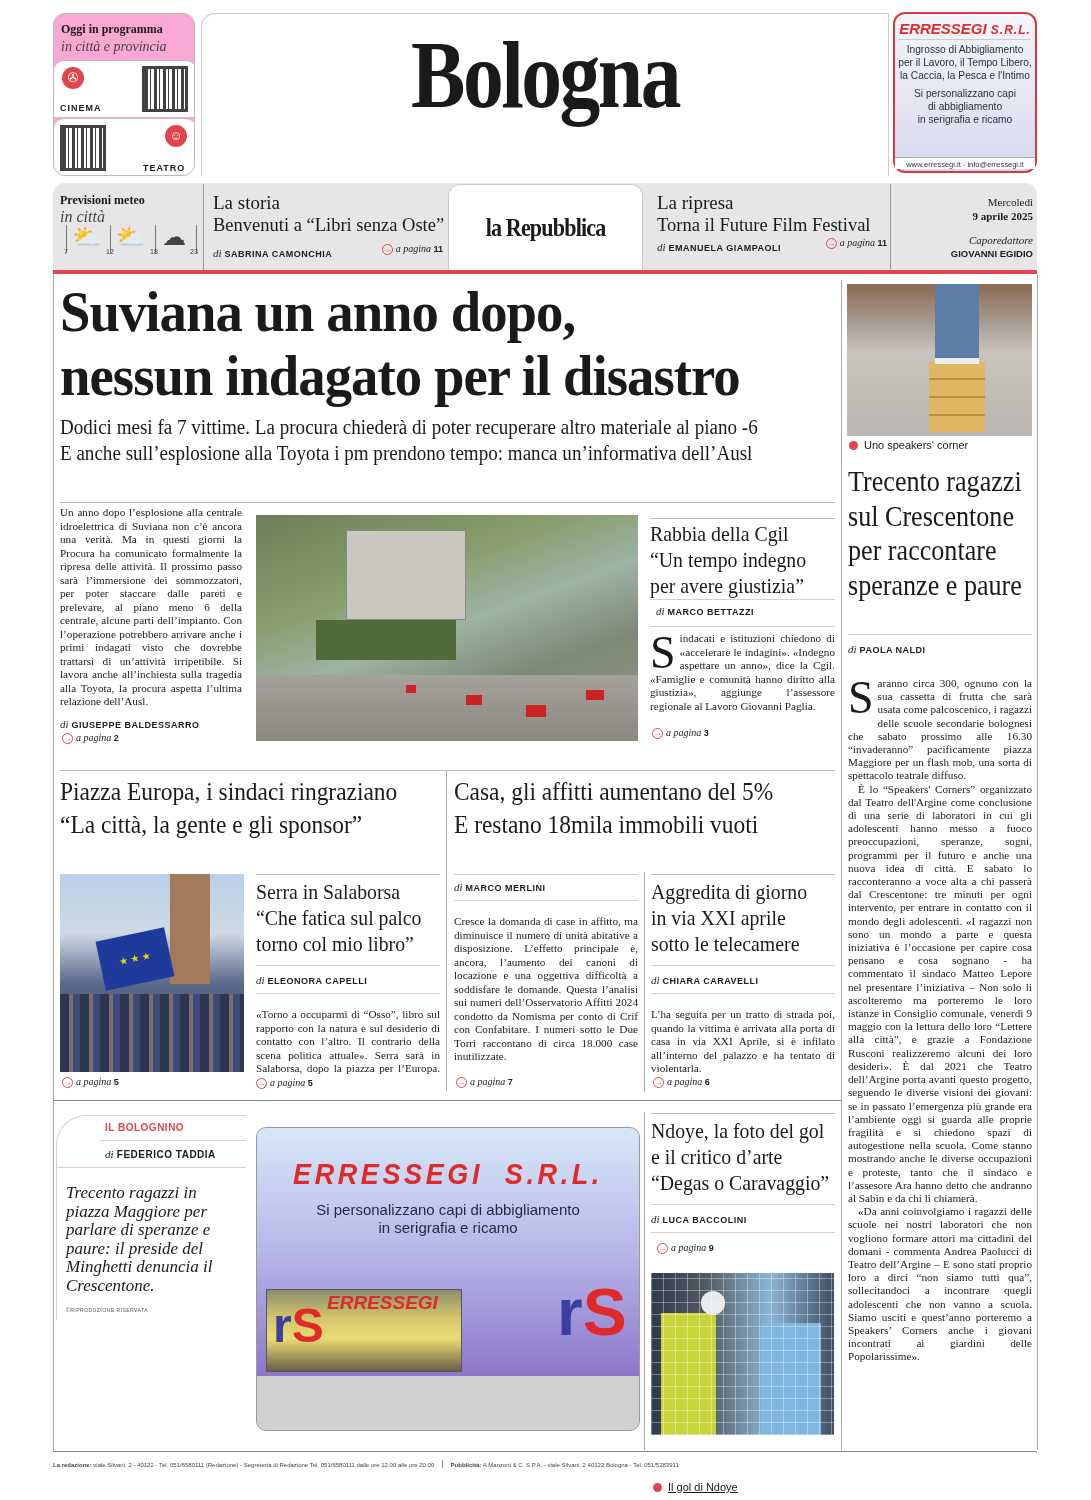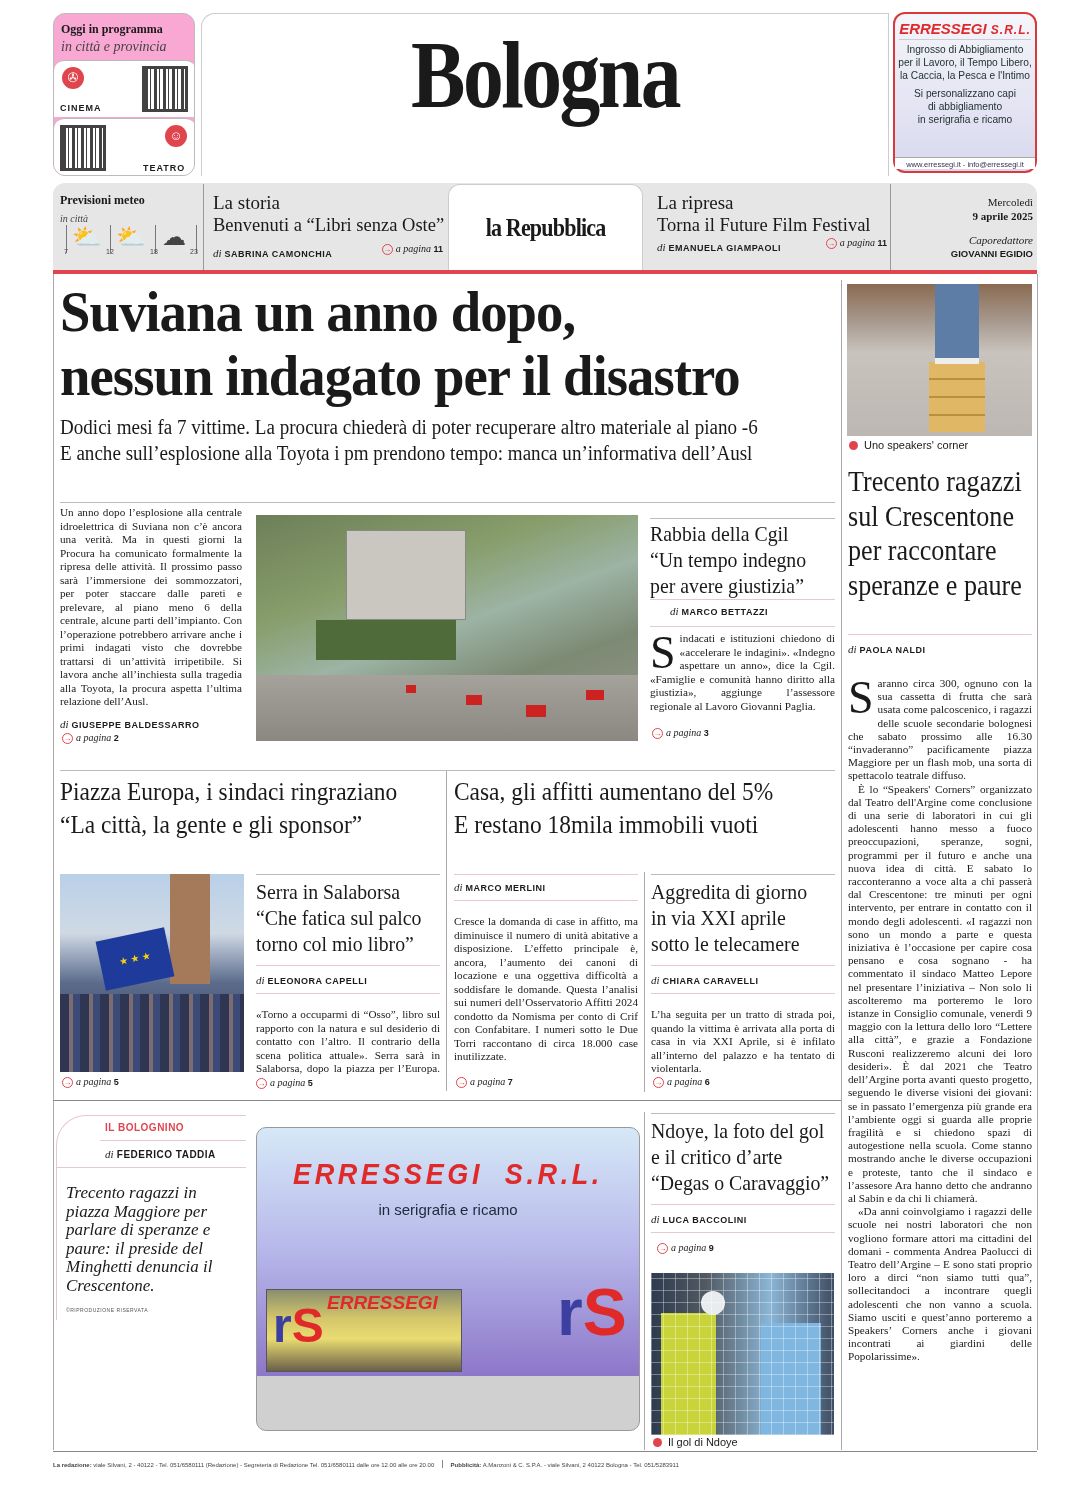--- a/index.html
+++ b/index.html
@@ -31,21 +31,21 @@
   .ad-small { left: 893px; top: 12px; width: 144px; height: 161px; border: 2px solid #d73a3a; border-radius: 12px; background: linear-gradient(#f5f5fb, #d8d8ee); text-align: center; padding-top: 6px; }
   .ad-small .brand { color: #e02a2a; font-weight: bold; font-style: italic; font-size: 15px; letter-spacing: 0px; }
   .ad-small p { font-size: 10.2px; line-height: 13px; color: #233; }
   .ad-small .foot { position: absolute; bottom: 2px; left: 0; right: 0; font-size: 7.5px; color: #335; border-top: 1px solid #aaa; padding-top: 2px; background:#fff; }
 
   
   .strip { left: 53px; top: 183px; width: 984px; height: 88px; background: #e6e6e6; border-radius: 12px 12px 0 0; }
   .redbar { left: 53px; top: 270px; width: 984px; height: 4px; background: #e0454d; }
   .meteo { left: 60px; top: 193px; width: 140px; }
   .meteo b { font-size: 12px; display: block; }
-  .meteo i { font-size: 10px; color: #444; }
+  .meteo i { font-size: 16px; color: #444; }
   .wx { position: absolute; top: 30px; font-size: 24px; color: #444; }
   .wxtick { position: absolute; top: 32px; width: 1px; height: 28px; background: #777; }
   .wxnum { position: absolute; top: 55px; font-size: 7px; color: #444; font-family: "Liberation Sans", sans-serif; }
   .vsep { background: #999; width: 1px; }
   .teaser .kick { font-size: 19px; line-height: 20px; }
   .teaser .ttl { font-size: 18.5px; line-height: 24px; font-weight: normal; white-space: nowrap; transform-origin: left; }
   .byline { font-size: 9px; font-family: "Liberation Sans", sans-serif; font-weight: bold; letter-spacing: .5px; }
   .byline i { font-family: "Liberation Serif", serif; font-weight: normal; font-size: 11px; letter-spacing: 0; }
   .apag { font-size: 10px; font-style: italic; }
   .apag b { font-style: normal; font-family: "Liberation Sans", sans-serif; font-size: 9px; }
@@ -204,21 +204,21 @@
   <div class="abs" style="left:330px;top:175px;width:18px;height:10px;background:#c22;"></div>
 </div>
 
 <div class="abs hr" style="left:650px;top:518px;width:185px;"></div>
 <div class="abs small-h" style="left:650px;top:521px;">
   <div>Rabbia della Cgil</div>
     <div>“Un tempo indegno</div>
     <div>per avere giustizia”</div>
 </div>
 <div class="abs hrp" style="left:650px;top:599px;width:185px;"></div>
-<div class="abs byline" style="left:670px;top:605px;"><i>di</i> <span>MARCO BETTAZZI</span></div>
+<div class="abs byline" style="left:656px;top:605px;"><i>di</i> <span>MARCO BETTAZZI</span></div>
 <div class="abs hrp" style="left:650px;top:626px;width:185px;"></div>
 <div class="abs body" style="left:650px;top:632px;width:185px;"><span class="dropcap">S</span><span>indacati e istituzioni chiedono di «accelerare le indagini». «Indegno aspettare un anno», dice la Cgil. «Famiglie e comunità hanno diritto alla giustizia», aggiunge l’assessore regionale al Lavoro Giovanni Paglia.</span></div>
 <div class="abs apag" style="left:652px;top:727px;"><span class="arrow">→</span><span>a pagina</span> <b>3</b></div>
 
 <div class="abs" style="left:841px;top:280px;width:1px;height:1170px;background:#aaa;"></div>
 
 <div class="abs photo ph-plaza">
   <div class="abs" style="left:88px;top:0;width:44px;height:78px;background:#5d7ca6;"></div>
   <div class="abs" style="left:82px;top:78px;width:56px;height:70px;background:repeating-linear-gradient(#e0b764 0 16px,#b8903e 16px 18px);"></div>
   <div class="abs" style="left:88px;top:74px;width:44px;height:6px;background:#eee;"></div>
@@ -292,20 +292,21 @@
 <div class="abs sans red" style="left:105px;top:1122px;font-size:10px;font-weight:bold;letter-spacing:.5px;">IL BOLOGNINO</div>
 <div class="abs hrp" style="left:100px;top:1140px;width:146px;"></div>
 <div class="abs byline" style="left:105px;top:1148px;font-size:10px;"><i>di</i> <span>FEDERICO TADDIA</span></div>
 <div class="abs hrp" style="left:56px;top:1167px;width:190px;"></div>
 <div class="abs" style="left:66px;top:1184px;width:175px;font-size:17px;line-height:18.5px;font-style:italic;">Trecento ragazzi in piazza Maggiore per parlare di speranze e paure: il preside del Minghetti denuncia il Crescentone.</div>
 <div class="abs sans" style="left:66px;top:1307px;font-size:5px;letter-spacing:.5px;color:#555;">©RIPRODUZIONE RISERVATA</div>
 
 <div class="abs ad-big">
   <div class="brand sans"><span>ERRESSEGI</span>&nbsp;&nbsp;<span>S.R.L.</span></div>
   <div style="height:8px"></div>
+  <p>Si personalizzano capi di abbigliamento</p>
   <p>in serigrafia e ricamo</p>
   <div class="ad-build">
     <div class="bt sans">ERRESSEGI</div>
     <div class="rs" style="left:6px;top:8px;font-size:48px;"><span class="r">r</span><span>S</span></div>
   </div>
   <div class="rs" style="left:300px;top:146px;font-size:66px;"><span class="r">r</span><span>S</span></div>
 </div>
 
 <div class="abs" style="left:644px;top:1112px;width:1px;height:338px;background:#aaa;"></div>
 <div class="abs hr" style="left:651px;top:1113px;width:184px;"></div>
@@ -318,20 +319,20 @@
 <div class="abs byline" style="left:651px;top:1213px;"><i>di</i> <span>LUCA BACCOLINI</span></div>
 <div class="abs hrp" style="left:651px;top:1232px;width:184px;"></div>
 <div class="abs apag" style="left:657px;top:1242px;"><span class="arrow">→</span><span>a pagina</span> <b>9</b></div>
 
 <div class="abs photo ph-goal">
   <div class="abs" style="left:10px;top:40px;width:55px;height:122px;background:#c9d43a;"></div>
   <div class="abs" style="left:110px;top:50px;width:60px;height:112px;background:#7fb7e0;"></div>
   <div class="abs" style="left:50px;top:18px;width:24px;height:24px;border-radius:50%;background:#e9ecef;"></div>
   <div class="abs" style="left:0;top:0;width:183px;height:162px;background:repeating-linear-gradient(90deg,rgba(255,255,255,.35) 0 1px,transparent 1px 12px),repeating-linear-gradient(0deg,rgba(255,255,255,.35) 0 1px,transparent 1px 12px);"></div>
 </div>
-<div class="abs caption" style="left:653px;top:1436px;"><span class="dot"></span><span>Il gol di Ndoye</span></div>
+<div class="abs caption" style="left:653px;top:1481px;text-decoration:underline;"><span class="dot"></span><span>Il gol di Ndoye</span></div>
 
 <div class="abs hr" style="left:53px;top:1451px;width:984px;background:#888;"></div>
 <div class="abs footer">
   <span><b>La redazione:</b> <span>viale Silvani, 2 - 40122 - Tel. 051/6580111 (Redazione) - Segreteria di Redazione Tel. 051/6580111 dalle ore 12.00 alle ore 20.00</span></span>
   <span style="display:inline-block;width:1px;height:8px;background:#888;margin:0 6px;vertical-align:-1px;"></span>
   <span><b>Pubblicità:</b> <span>A.Manzoni &amp; C. S.P.A. - viale Silvani, 2 40122 Bologna - Tel. 051/5283911</span></span>
 </div>
 
 </body></html>

